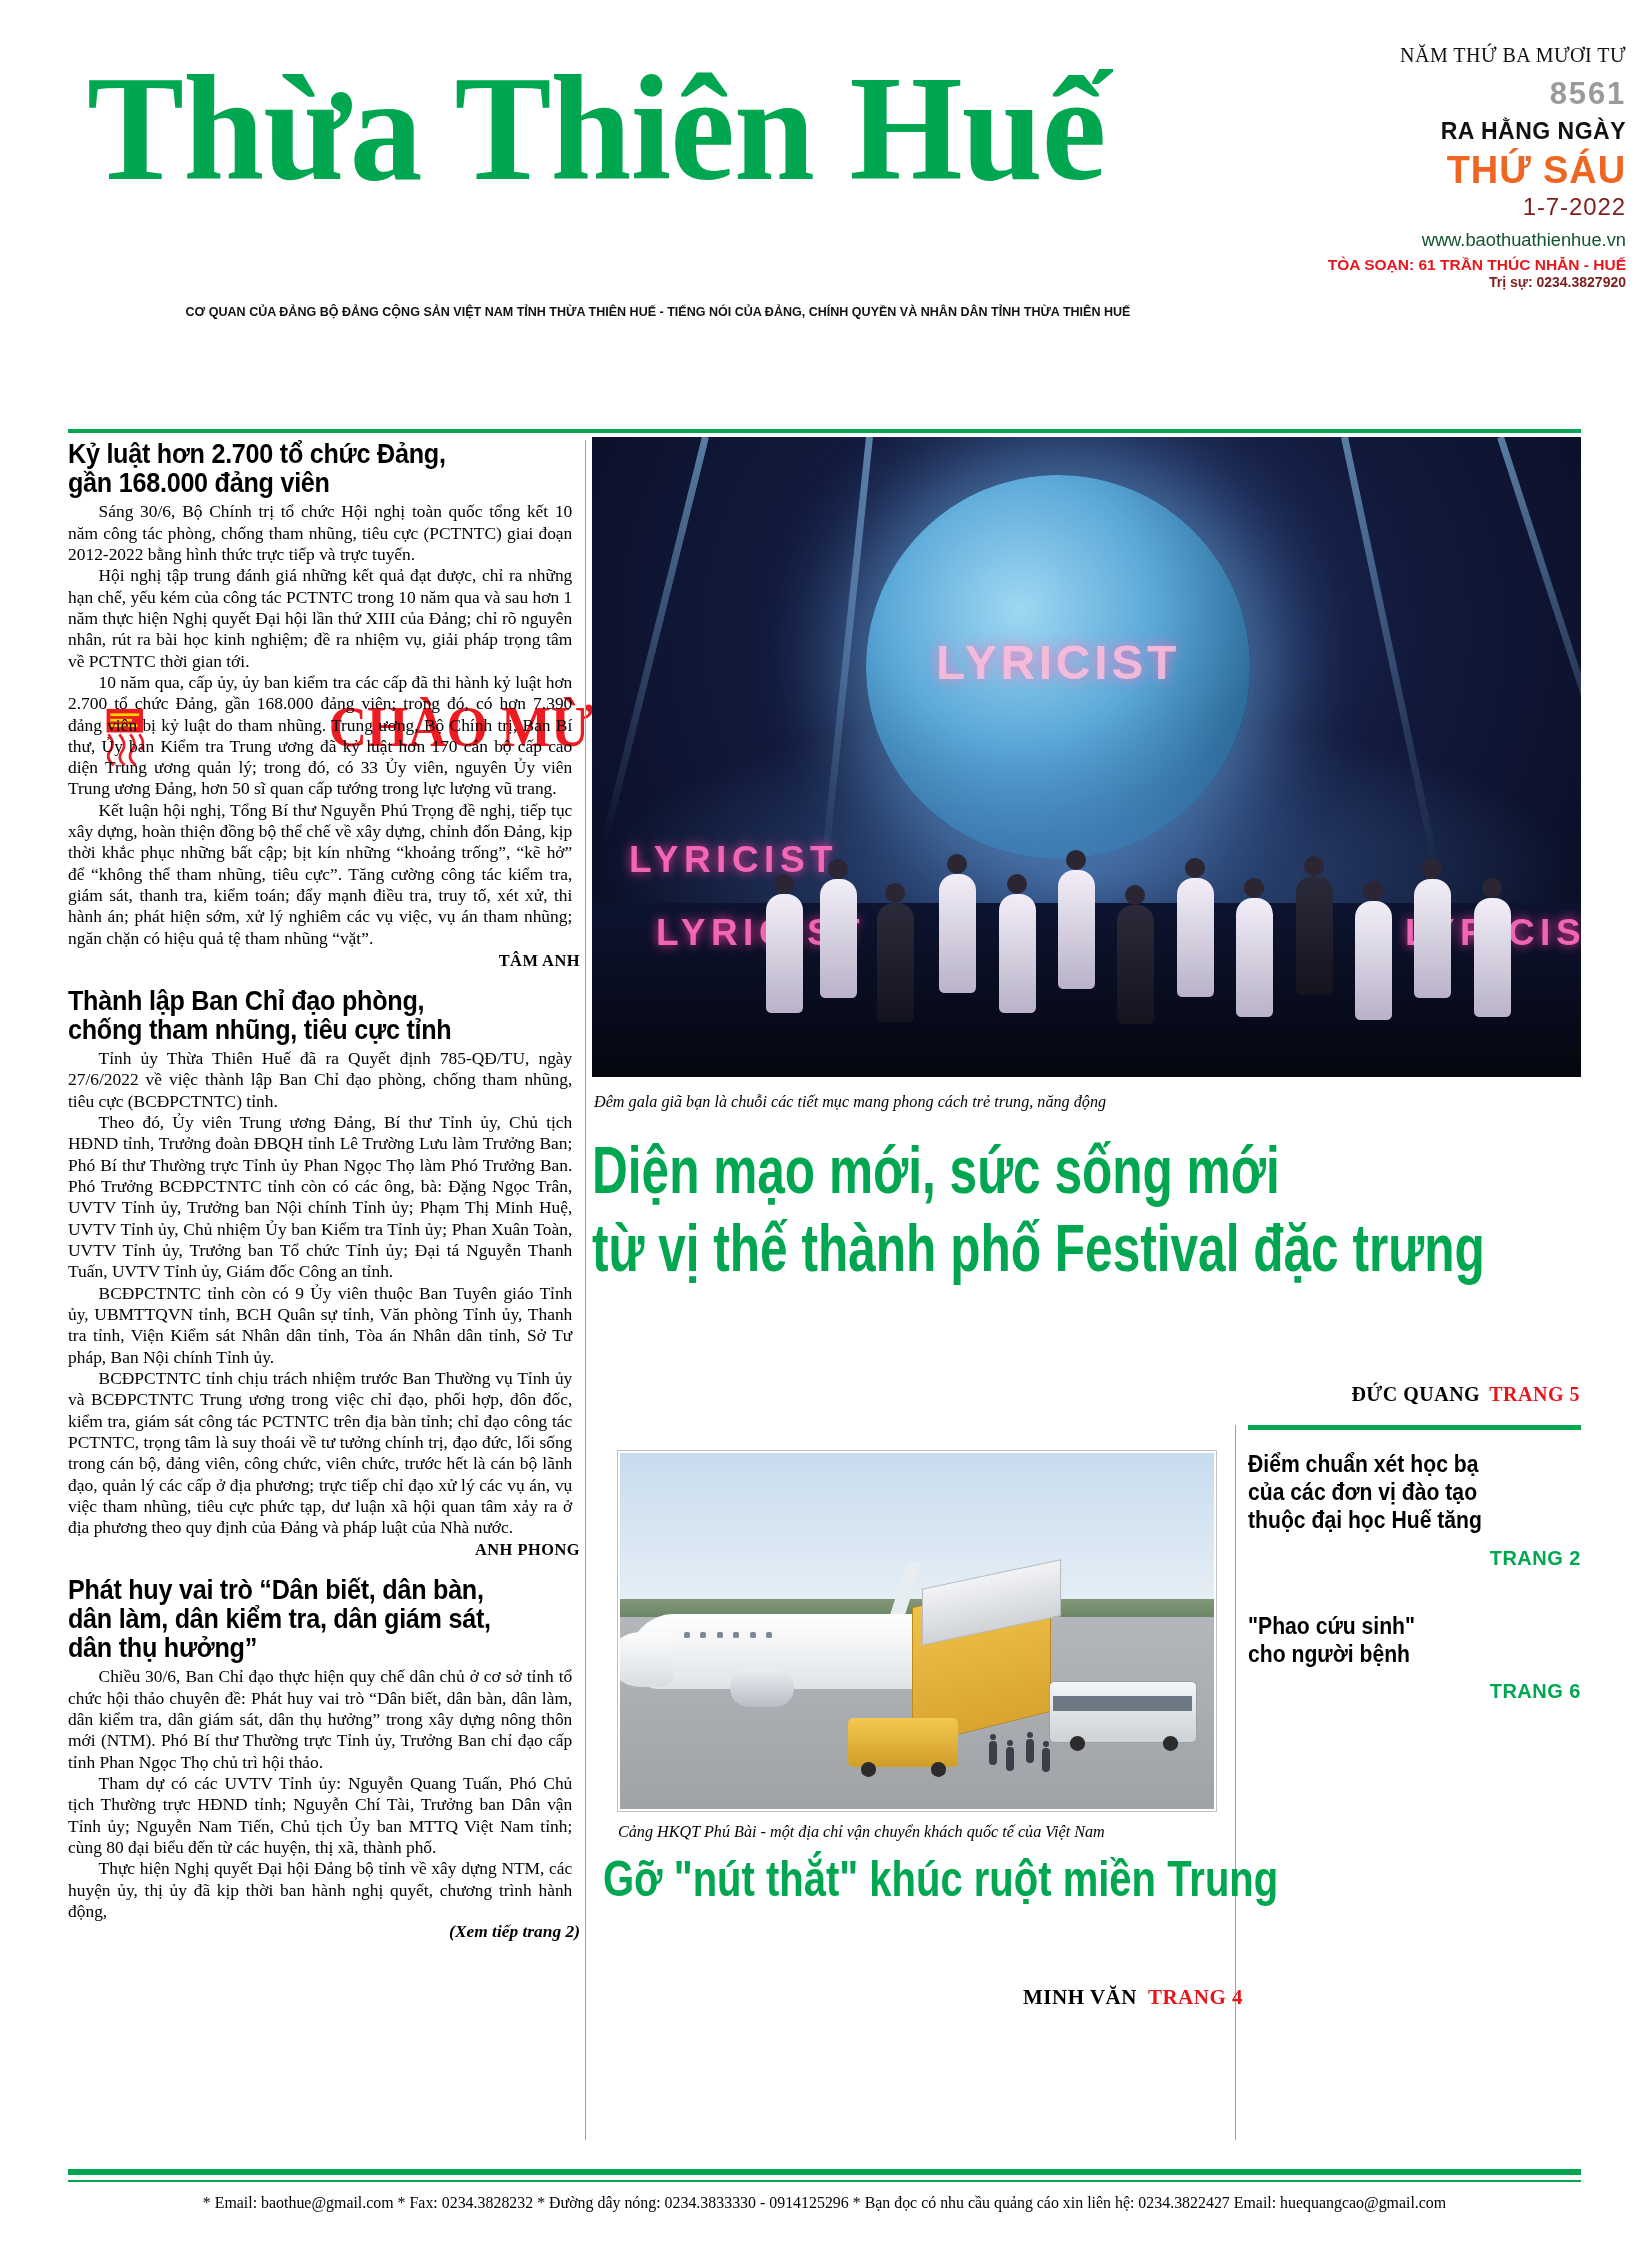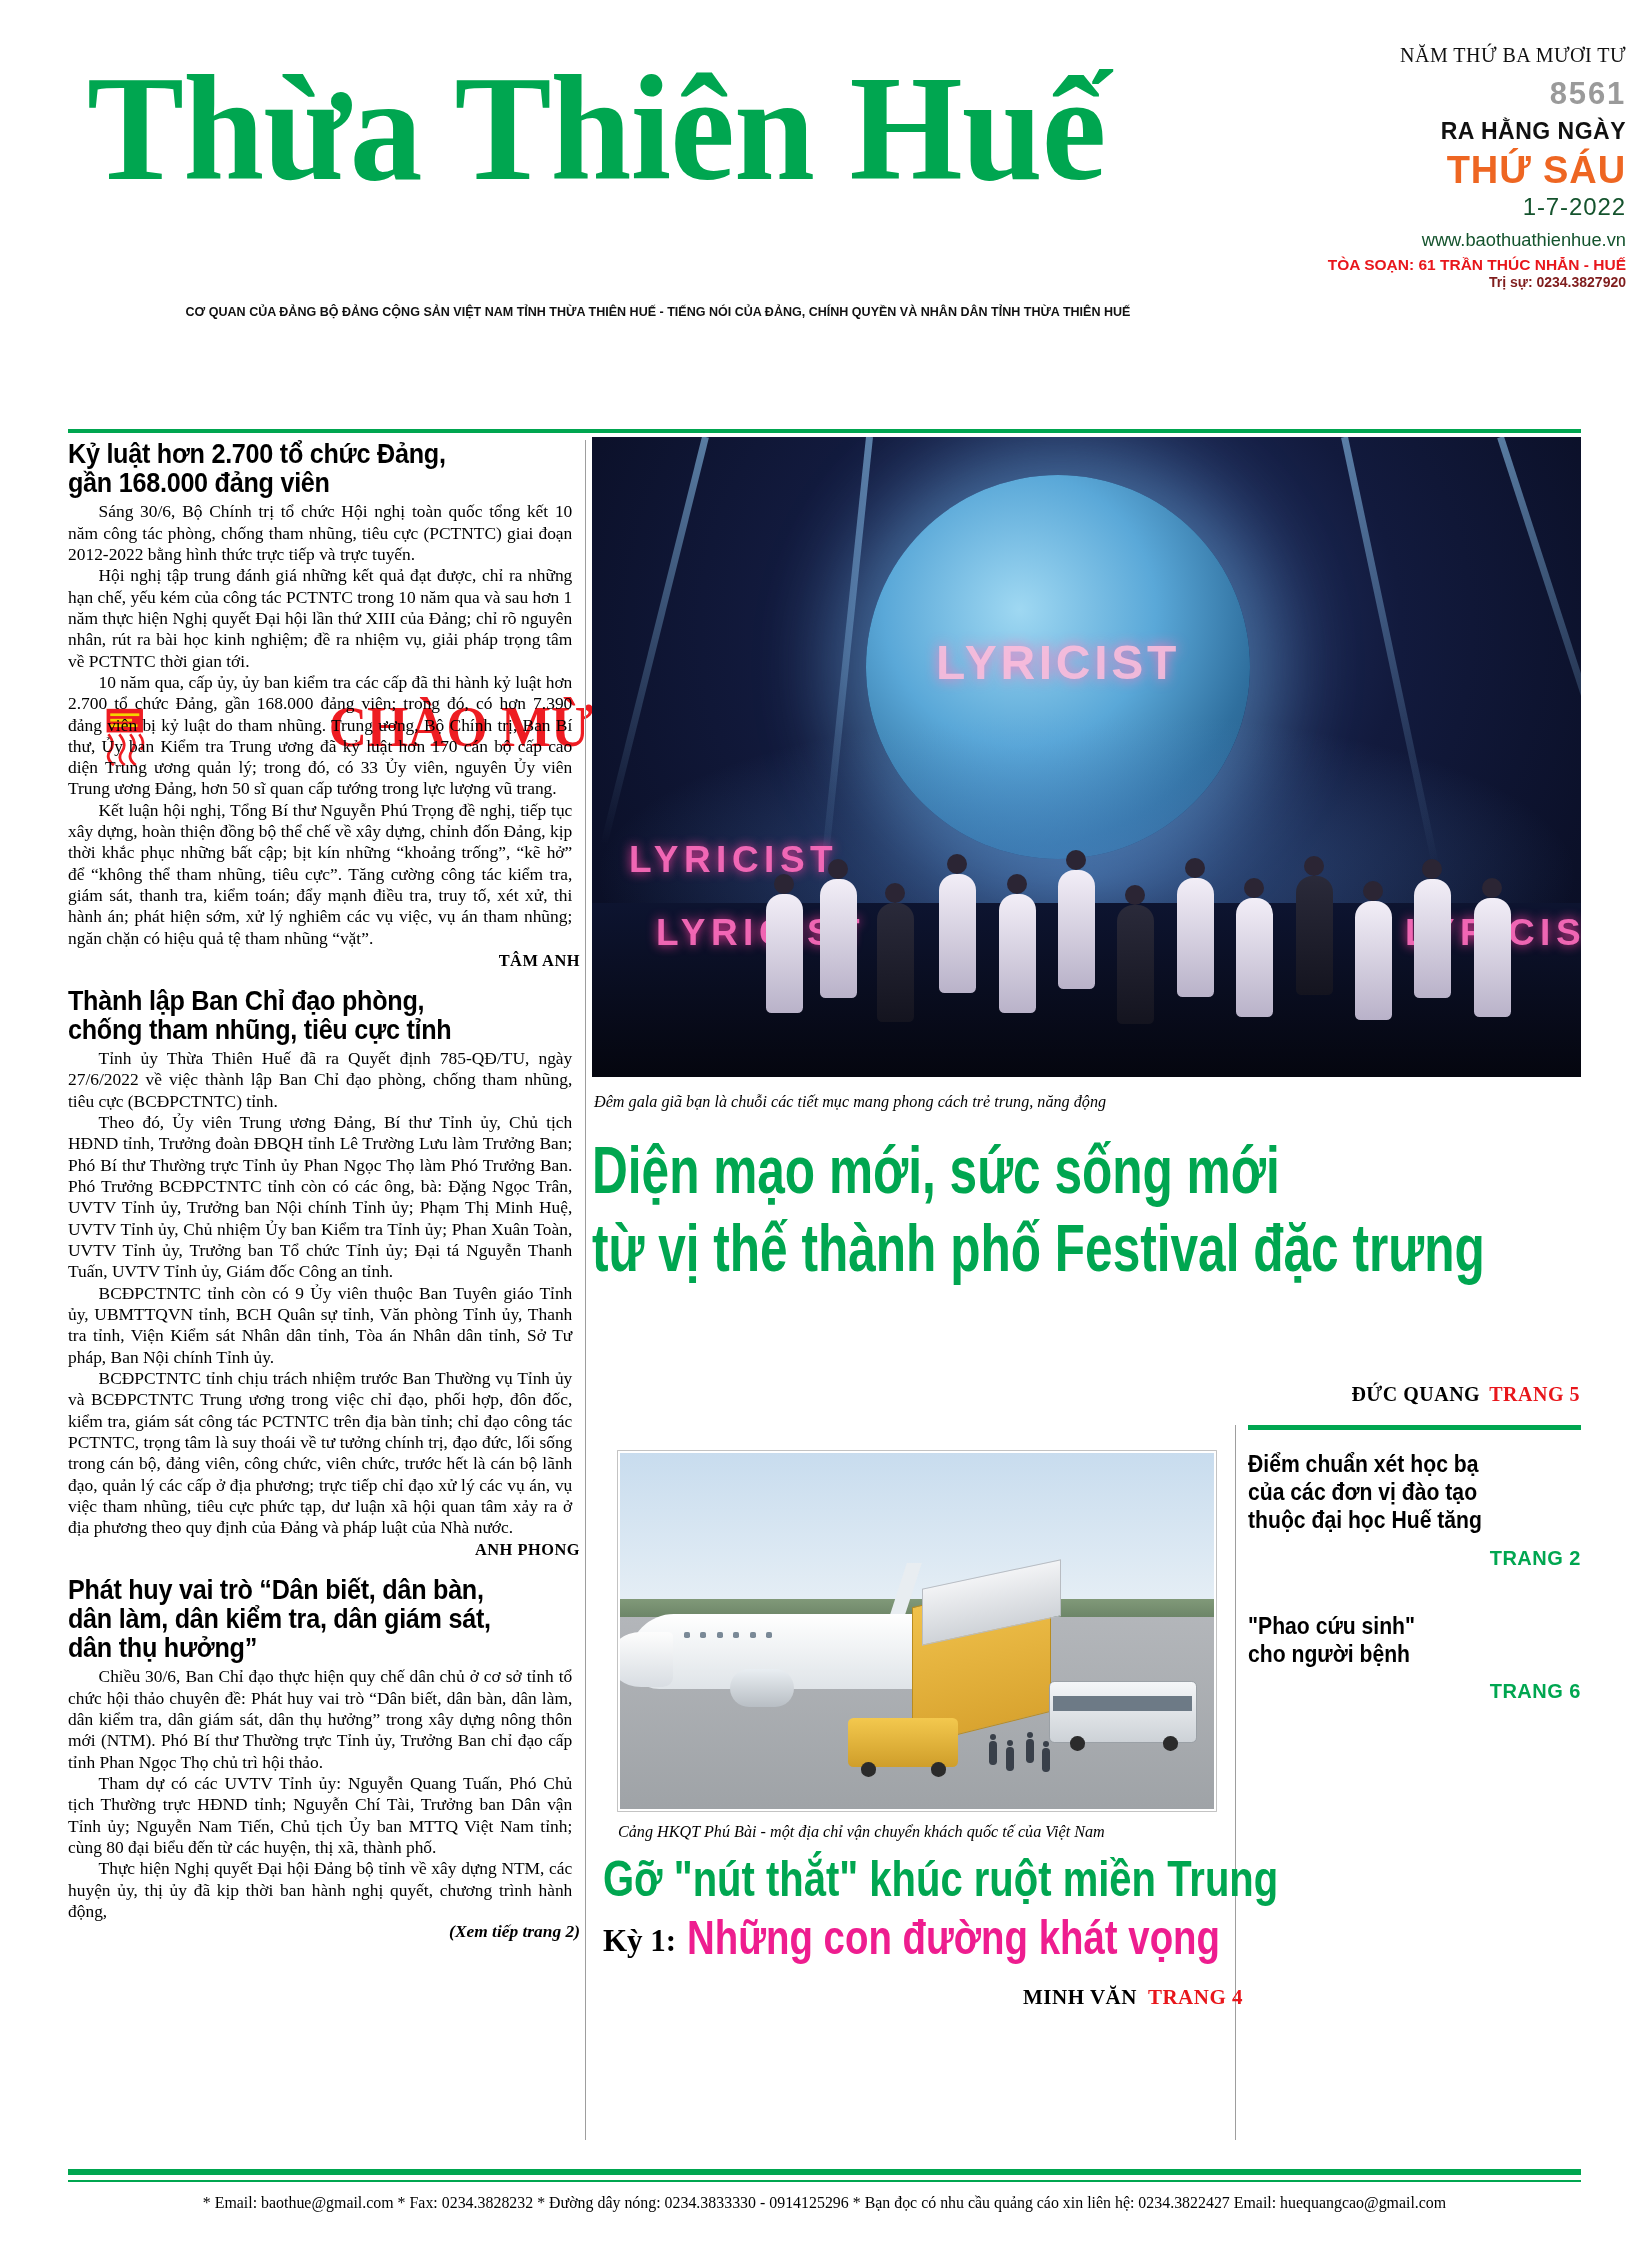--- a/index.html
+++ b/index.html
@@ -34,21 +34,21 @@
   .mi-year{font-family:"Liberation Serif",serif;font-size:20px;letter-spacing:0.5px;color:#111;}
   .mi-issue{
     font-family:"Liberation Sans",sans-serif;font-weight:bold;font-size:31px;
     color:#9a9a9a;letter-spacing:1.8px;line-height:1.1;margin-top:10px;
   }
   .mi-daily{font-family:"Liberation Sans",sans-serif;font-weight:bold;font-size:23px;color:#111;margin-top:7.3px;letter-spacing:0.5px;}
   .mi-day{
     font-family:"Liberation Sans",sans-serif;font-weight:bold;font-size:38px;
     color:#ee6622;letter-spacing:0.9px;margin-top:5.5px;line-height:1;
   }
-  .mi-date{font-family:"Liberation Sans",sans-serif;font-size:24px;color:#14532d;margin-top:3.7px;letter-spacing:0.9px;}
+  .mi-date{font-family:"Liberation Sans",sans-serif;font-size:24px;color:#7f1d1d;margin-top:3.7px;letter-spacing:0.9px;}
   .mi-web{font-family:"Liberation Sans",sans-serif;font-size:18.3px;color:#14532d;margin-top:8px;}
   .mi-office{font-family:"Liberation Sans",sans-serif;font-weight:bold;font-size:15.5px;color:#e8161b;margin-top:5px;}
   .mi-phone{font-family:"Liberation Sans",sans-serif;font-weight:bold;font-size:14px;color:#7f1d1d;margin-top:0.9px;}
 
   
   .fest-band{position:absolute;left:0;top:345px;width:1647px;height:75px;}
   .fest-flag{position:absolute;left:99px;top:362px;width:57px;height:60px;}
   .fest-title{
     position:absolute;left:183px;top:353px;width:1398px;
     font-family:"Liberation Serif",serif;font-weight:bold;
@@ -350,24 +350,20 @@
     <div class="wheel" style="left:543px;top:283px;"></div>
     <div class="ppl" style="left:369px;"></div>
     <div class="ppl" style="left:386px;bottom:38px;"></div>
     <div class="ppl" style="left:406px;bottom:46px;"></div>
     <div class="ppl" style="left:422px;bottom:37px;"></div>
   </div>
   <div class="cap cap2">Cảng HKQT Phú Bài - một địa chỉ vận chuyển khách quốc tế của Việt Nam</div>
 
   <div class="bottom-hl">
     <div class="bh-line1">Gỡ "nút thắt" khúc ruột miền Trung</div>
-    <div class="bh-row2">
-      <span class="bh-ky">Kỳ 1:</span>
-      <span class="bh-line2">Những con đường khát vọng</span>
-    </div>
   </div>
   <div class="mv-byline">
     <span>MINH VĂN</span><span class="trang">TRANG 4</span>
   </div>
 
   <div class="sidebar">
     <div class="side-sep"></div>
 
     <div class="side-item">
       <div class="side-hl">

